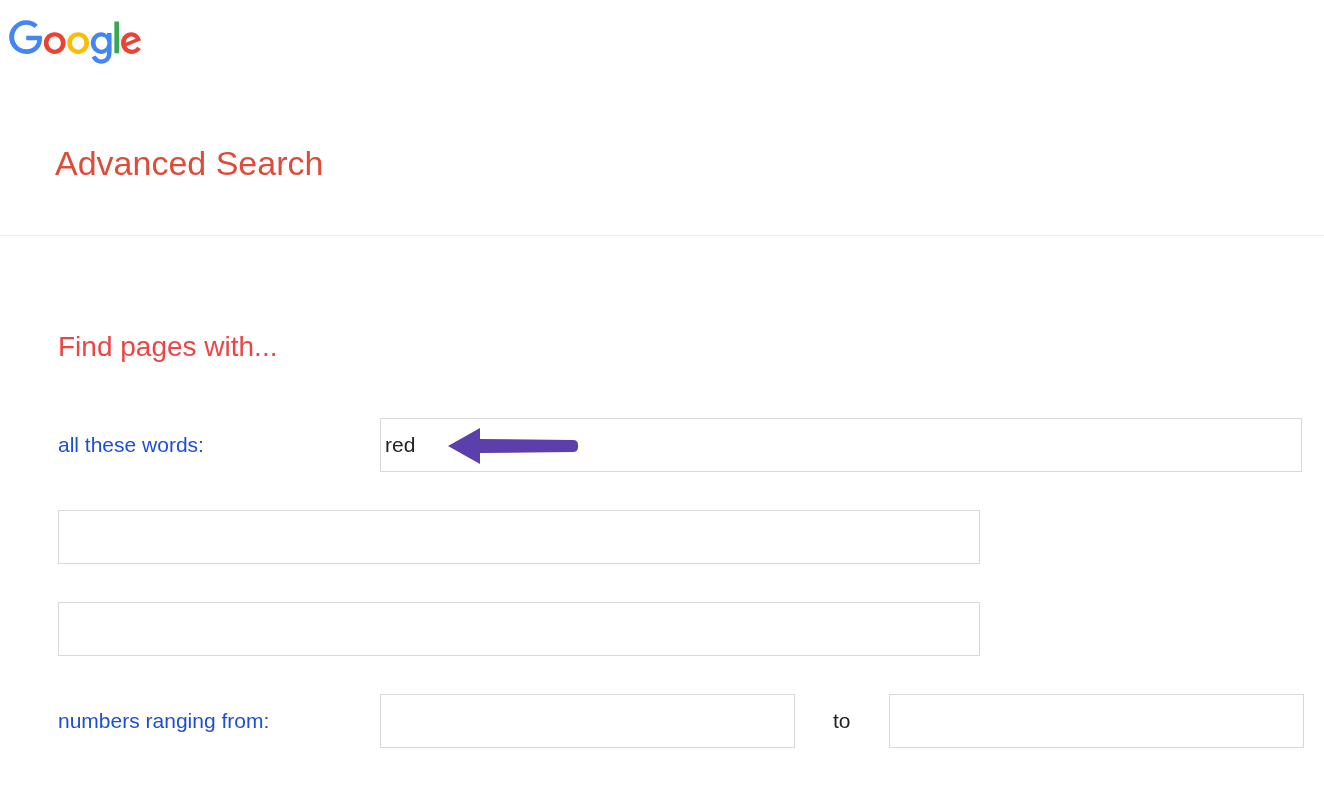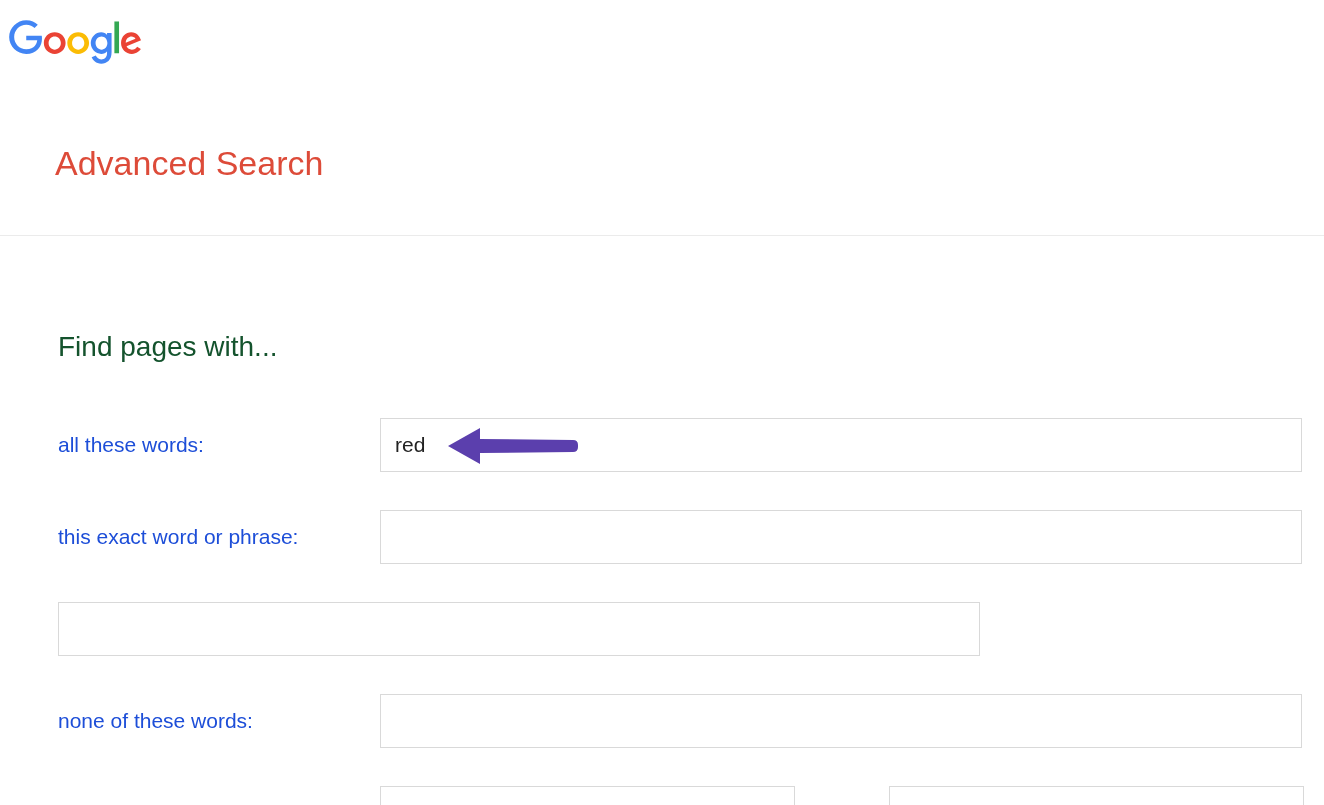--- a/index.html
+++ b/index.html
@@ -29,41 +29,41 @@
     .divider {
       border: none;
       border-top: 1px solid #ebebeb;
       margin-top: 52px;
     }
     .content {
       padding: 95px 0 0 58px;
     }
     .section-heading {
       font-size: 28px;
-      color: #14532d;
+      color: #ef4444;
       font-weight: 400;
       margin-bottom: 55px;
     }
     .form-row {
       display: flex;
       align-items: center;
       margin-bottom: 38px;
     }
     .form-label {
       width: 322px;
       font-size: 21px;
       color: #1d4ed8;
       flex-shrink: 0;
     }
     .form-input {
       width: 922px;
       height: 54px;
       border: 1px solid #d9d9d9;
       font-size: 21px;
-      padding: 0 14px;
+      padding: 0 4px;
       color: #222;
       font-family: Arial, sans-serif;
       background: #fff;
     }
     .input-wrap {
       position: relative;
       display: inline-block;
     }
     .arrow-overlay {
       position: absolute;
@@ -116,32 +116,27 @@
     <label class="form-label">all these words:</label>
     <div class="input-wrap">
       <input type="text" class="form-input" value="red" style="">
       <svg class="arrow-overlay" width="130" height="40" viewBox="0 0 130 40">
         <path d="M 0 20 L 32 2 L 32 13 L 125 14 Q 130 14 130 19 L 130 21 Q 130 26 125 26 L 32 27 L 32 38 Z" fill="#5b3fad"></path>
       </svg>
     </div>
   </div>
 
   <div class="form-row">
-    <label class="form-label">this exact word or phrase:</label>
     <input type="text" class="form-input" value="" style="">
   </div>
 
   <div class="form-row">
     <input type="text" class="form-input" value="" style="">
   </div>
 
-  <div class="form-row">
-    <label class="form-label">none of these words:</label>
-    <input type="text" class="form-input" value="" style="">
-  </div>
 
   <div class="form-row">
     <label class="form-label">numbers ranging from:</label>
     <div class="range-group">
       <input type="text" class="range-input" value="" style="">
       <span class="range-sep">to</span>
       <input type="text" class="range-input" value="" style="">
     </div>
   </div>
 </div>

